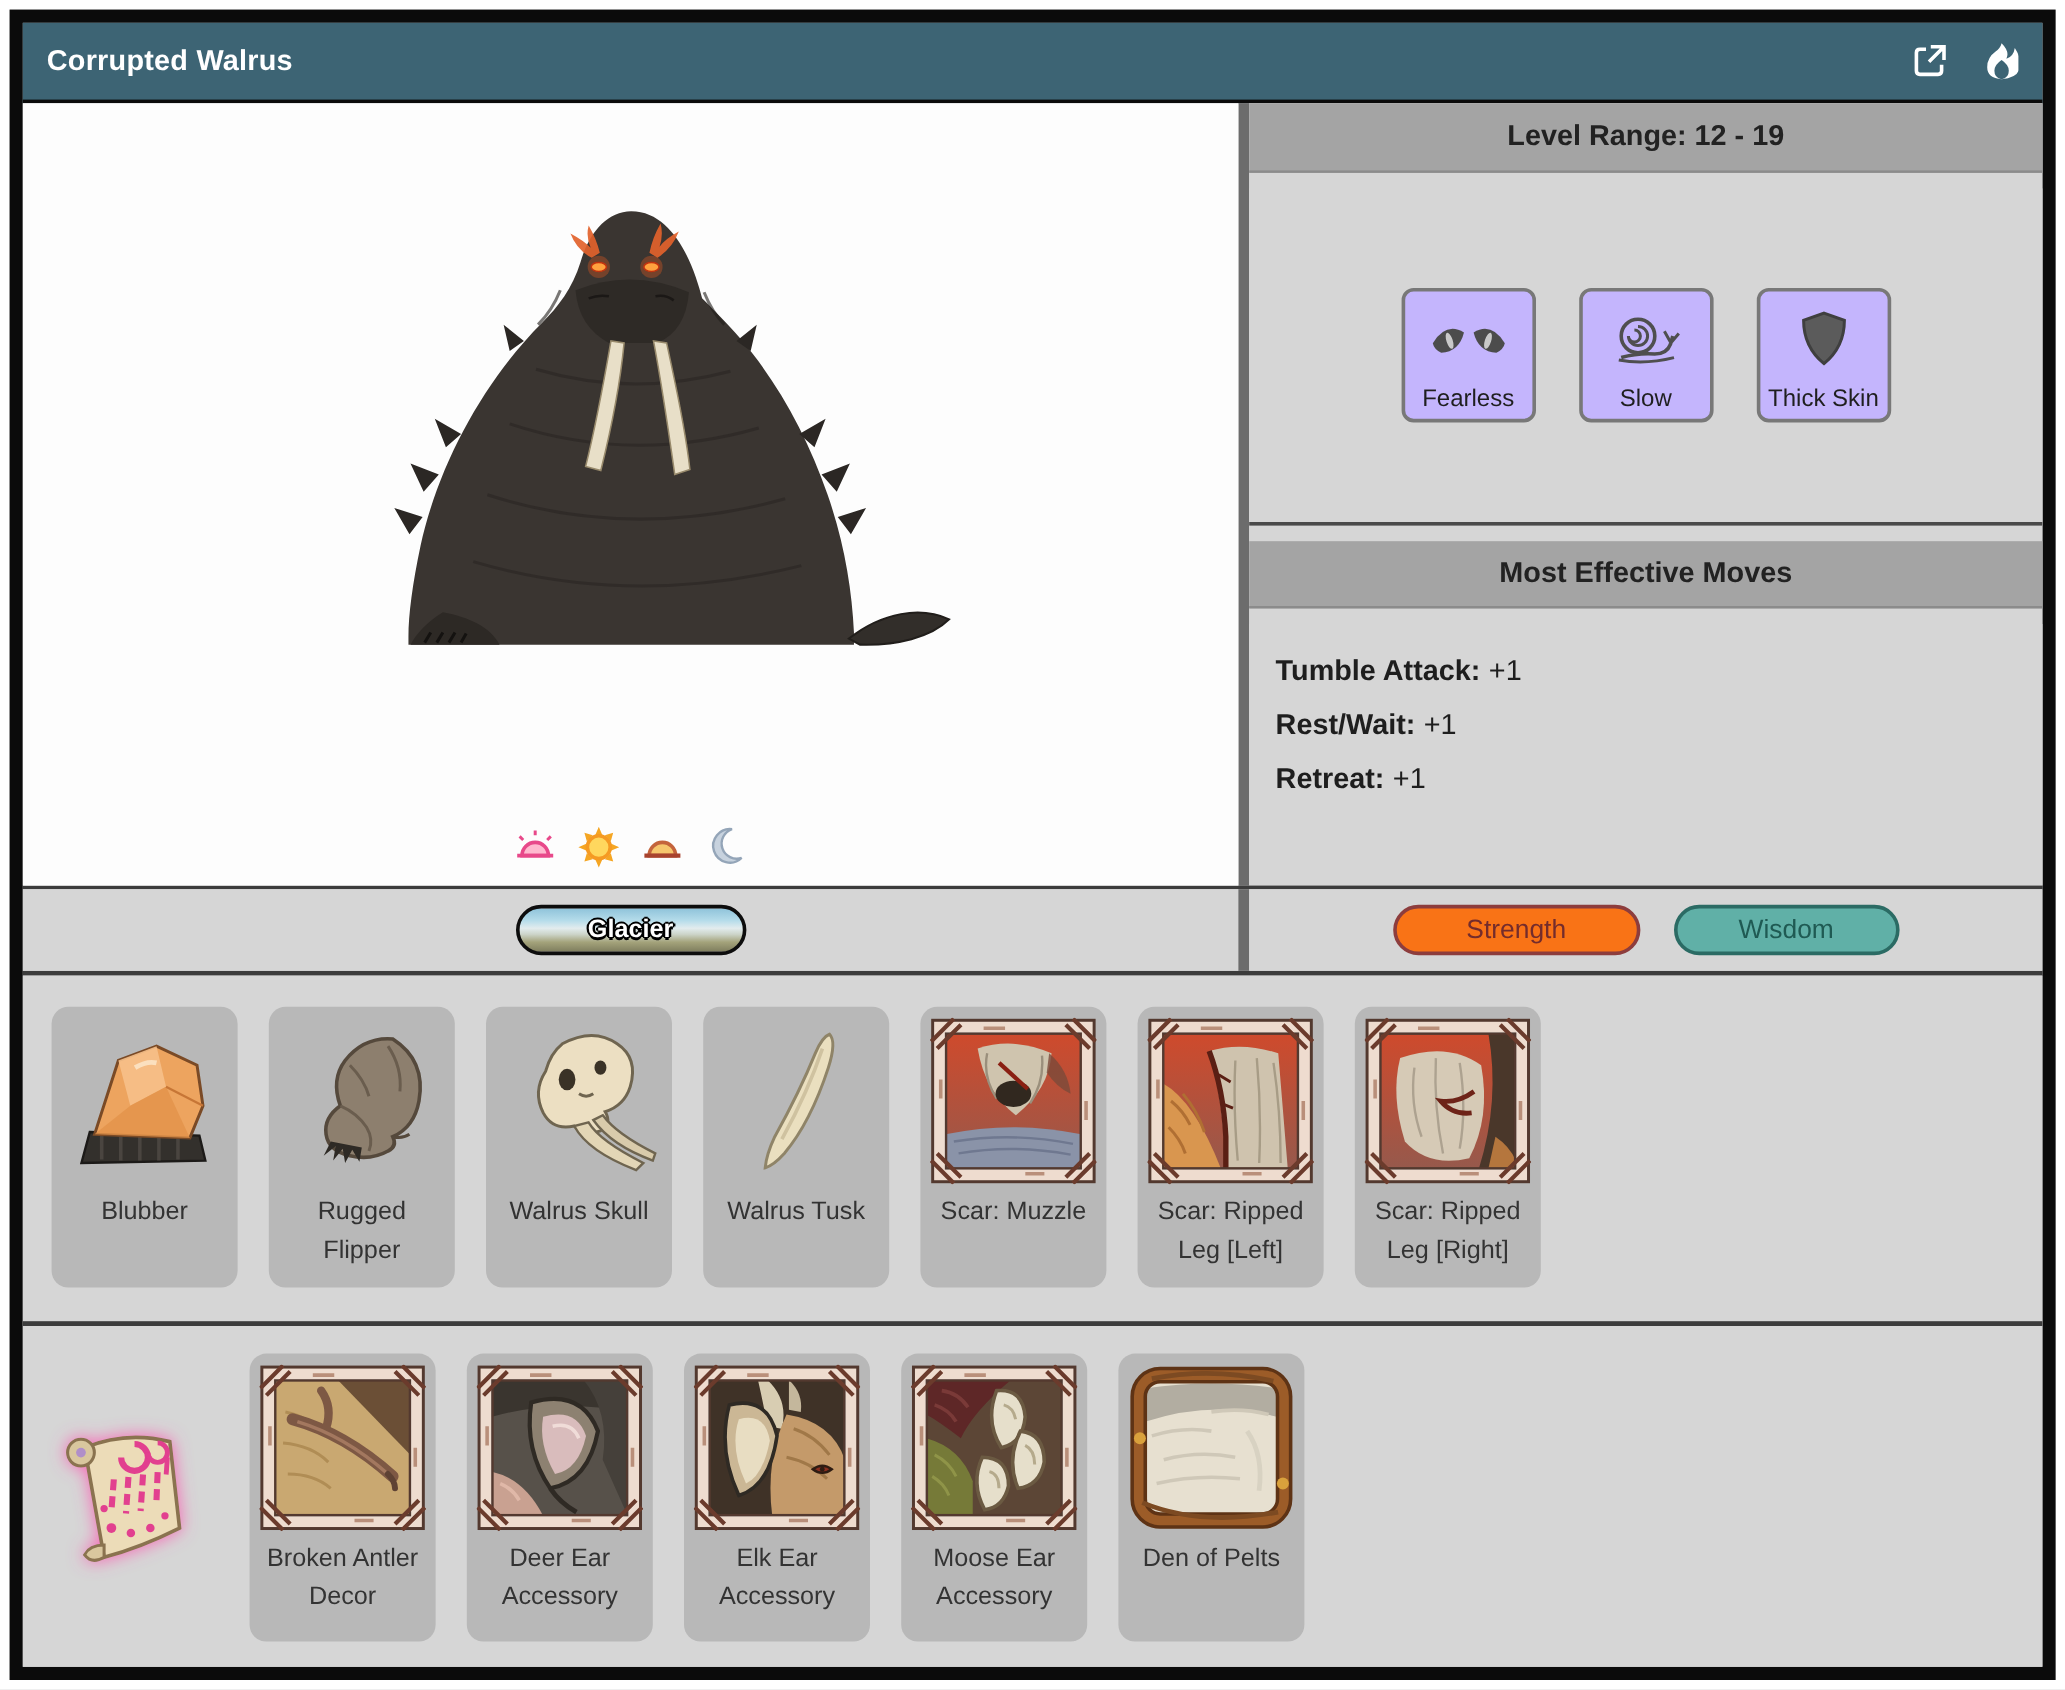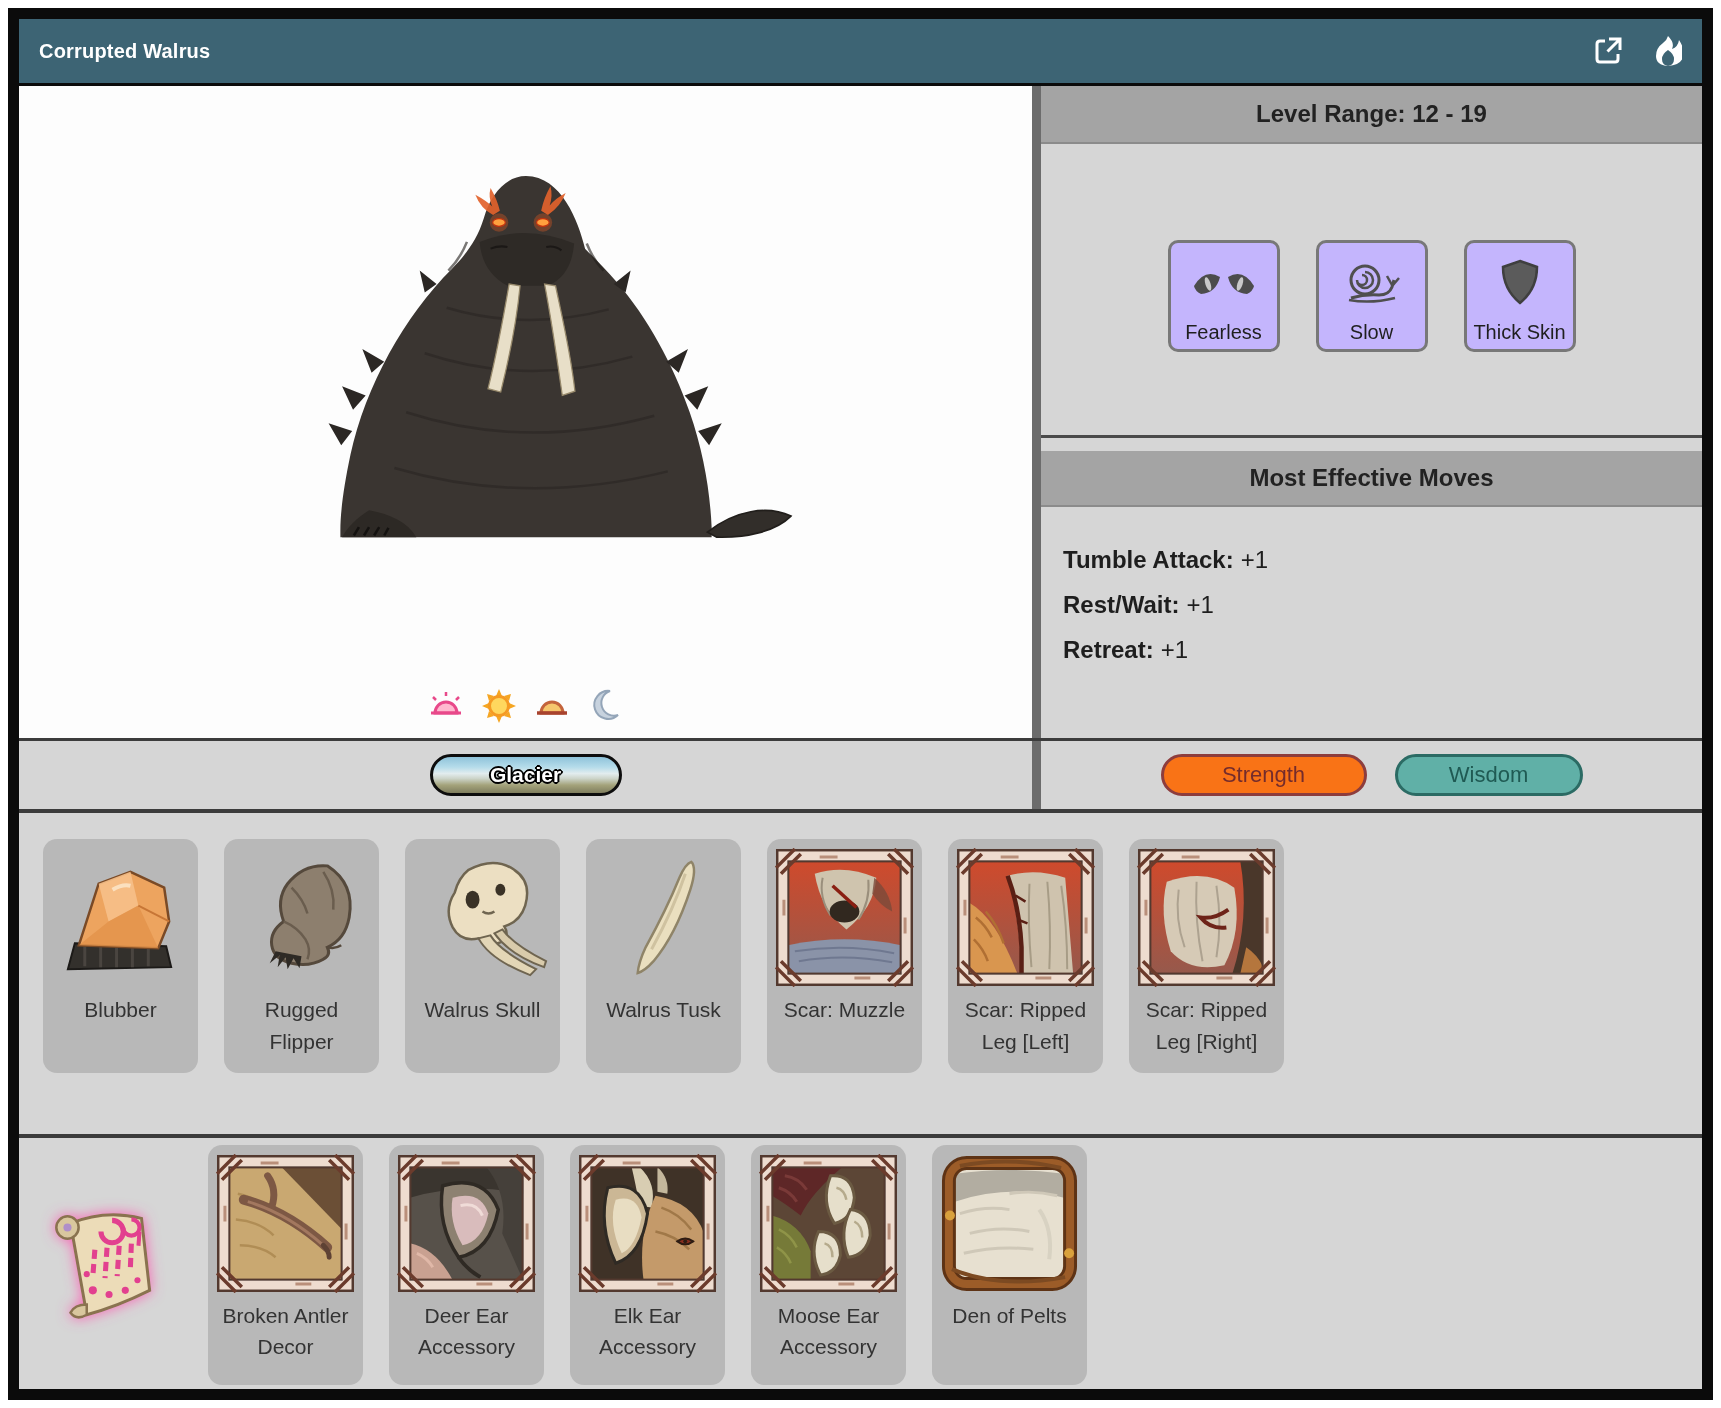--- a/index.html
+++ b/index.html
@@ -10,21 +10,21 @@
   .frame{
     position:absolute;left:8px;top:8px;width:1705px;height:1392px;
     border:11px solid #0b0b0b;box-sizing:border-box;background:#d6d6d6;
     display:flex;flex-direction:column;
   }
   
   .title-bar{
     height:64px;flex:none;background:#3d6474;border-bottom:3px solid #0b0b0b;
     display:flex;align-items:center;padding:0 20px;box-sizing:content-box;
   }
-  .title-text{color:#ffffff;font-size:20px;font-weight:bold;letter-spacing:.2px;}
+  .title-text{color:#ffffff;font-size:24px;font-weight:bold;letter-spacing:.2px;}
   .title-icons{margin-left:auto;display:flex;align-items:center;gap:30px;}
   .tbar-icon{display:block;cursor:pointer;}
   
   .main-row{display:flex;flex:none;height:652px;}
   .left-panel{width:1013px;flex:none;background:#fdfdfd;position:relative;}
   .v-divider{width:9px;flex:none;background:#6c6c6c;}
   .right-panel{flex:1;display:flex;flex-direction:column;background:#d6d6d6;gap:13px;}
   .gray-header{
     background:#a4a4a4;border-bottom:2px solid #8b8b8b;
     display:flex;align-items:center;justify-content:center;
@@ -62,21 +62,21 @@
     background:linear-gradient(180deg,#8fc3da 0%,#b5dcea 28%,#e2ecee 46%,#ccd4c9 60%,#a4a37b 78%,#7f7e5e 100%);
   }
   .attack-btn{
     height:42px;box-sizing:border-box;border-radius:22px;display:flex;align-items:center;justify-content:center;
     font-size:22px;cursor:pointer;padding:0 2px;
   }
   .strength-btn{width:206px;background:#f97316;border:3px solid #8d3d3d;color:#742c2c;}
   .wisdom-btn{width:188px;background:#60b0a7;border:3px solid #2b6b64;color:#1f5a53;}
   
   .drops-section{
-    flex:none;height:325px;box-sizing:border-box;background:#d6d6d6;
+    flex:none;height:292px;box-sizing:border-box;background:#d6d6d6;
     border-bottom:4px solid #3c3c3c;padding:26px 0 0 24px;
     display:flex;gap:26px;align-items:flex-start;
   }
   .bottom-section{
     flex:1;background:#d6d6d6;padding:0 0 0 8px;
     display:flex;gap:26px;align-items:center;
   }
   .item-card{
     width:155px;box-sizing:border-box;background:#b8b8b8;border-radius:14px;
     padding:9px 7px 6px;text-align:center;flex:none;cursor:pointer;

